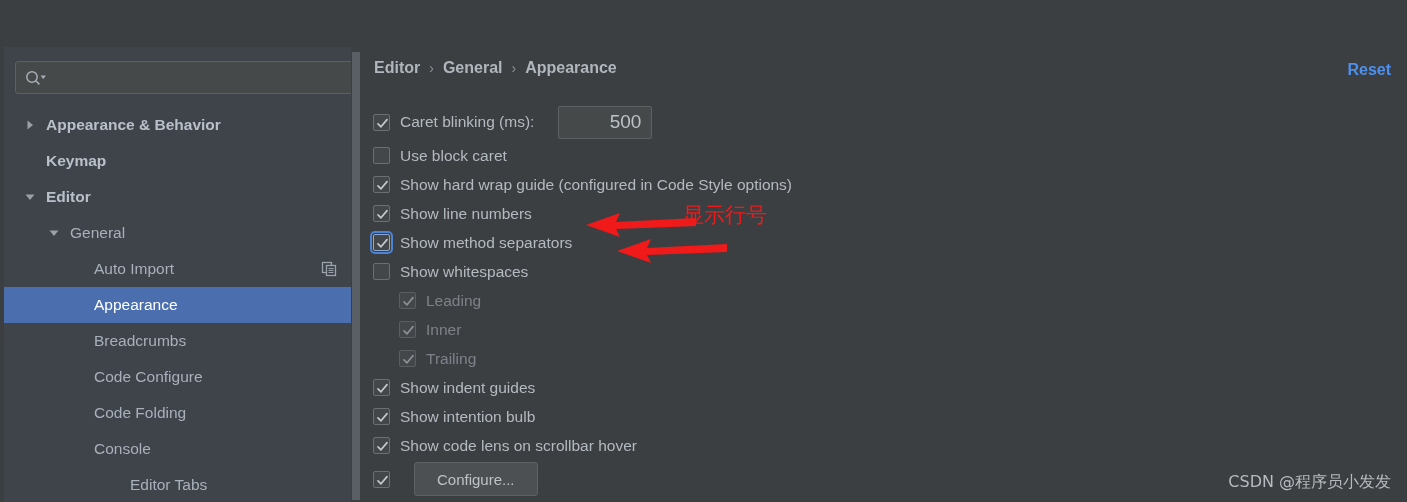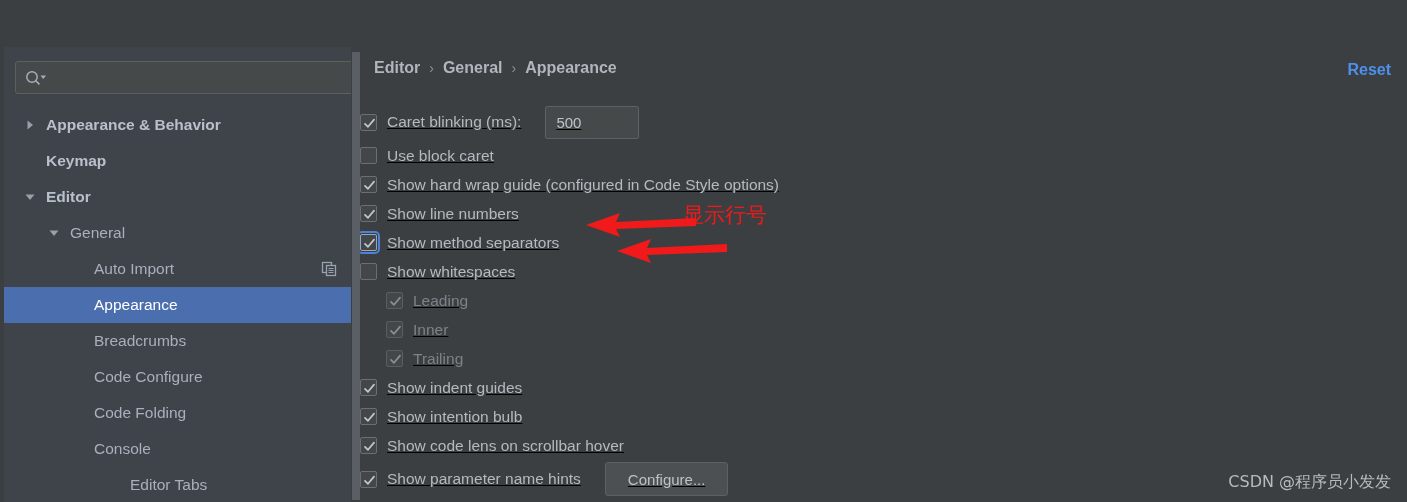--- a/index.html
+++ b/index.html
@@ -124,23 +124,22 @@
   .crumb-sep {
     margin: 0 9px; color: #8b9098; font-weight: normal; font-size: 14px;
   }
   #reset-link {
     position: absolute; right: 16px; top: 14px;
     color: #4d90ee; font-size: 16px; font-weight: bold;
     cursor: pointer;
   }
 
   #options {
-    position: absolute; left: 0; top: 56px;
+    position: absolute; left: 13px; top: 56px;
     width: 1020px;
-    text-decoration: underline;
   }
   .opt-row {
     position: relative;
     height: 29px;
     display: flex; align-items: center;
     white-space: nowrap;
   }
   .opt-row.tall { height: 38px; }
   .opt-label {
     margin-left: 10px;
@@ -169,24 +168,25 @@
     border-color: #8fa8cc;
   }
 
   
   #caret-ms-field {
     margin-left: 24px;
     width: 94px; height: 33px;
     background: #45494a;
     border: 1px solid #5e6163;
     border-radius: 2px;
-    color: #bdc2c7; font-size: 15px;
+    color: #bdc2c7; font-size: 19px;
     padding: 0 10px;
     outline: none;
     font-family: "Liberation Sans", sans-serif;
+    text-align: right;
   }
 
   
   #configure-btn {
     margin-left: 24px;
     height: 34px;
     padding: 0 22px;
     background: #4c5052;
     border: 1px solid #5e6163;
     border-radius: 3px;
@@ -408,21 +408,20 @@
               </svg></span>
           </span>
           <span class="opt-label">Show code lens on scrollbar hover</span>
         </div>
         <div class="opt-row tall">
           <span class="cb">
             <span class="tick"><svg width="13" height="13" viewBox="0 0 13 13">
                 <path d="M2 6.8 L5 9.8 L11 2.6" stroke="#c3c8ce" stroke-width="1.7" fill="none" stroke-linecap="round" stroke-linejoin="round"></path>
               </svg></span>
           </span>
-          <span class="opt-label">Show parameter name hints</span>
           <button id="configure-btn">Configure...</button>
         </div>
       </div>
   </div>
 
   <div id="annotations">
       <div style="position: absolute; left: 586px; top: 212px; width: 110px; height: 26px;"><svg width="110" height="26" viewBox="0 0 110 26">
           <path d="M0 13 L34 1 L30 10 L110 6 L110 14 L30 17 L34 25 Z" fill="#f01a1a"></path>
         </svg></div>
       <div style="position: absolute; left: 617px; top: 238px; width: 110px; height: 26px;"><svg width="110" height="26" viewBox="0 0 110 26">

